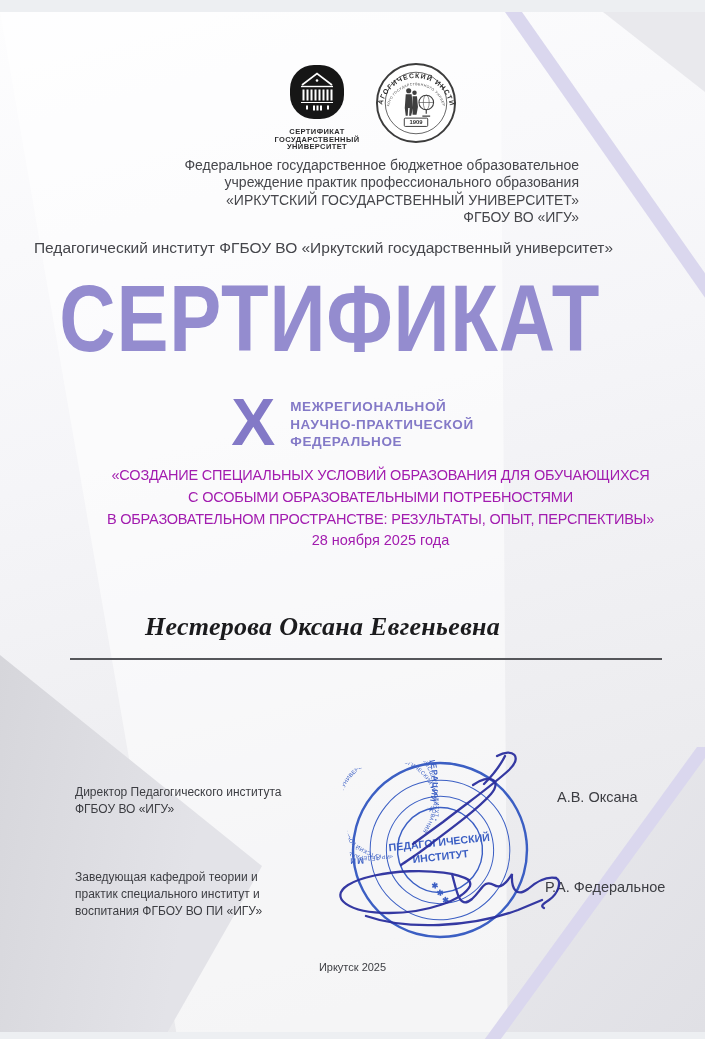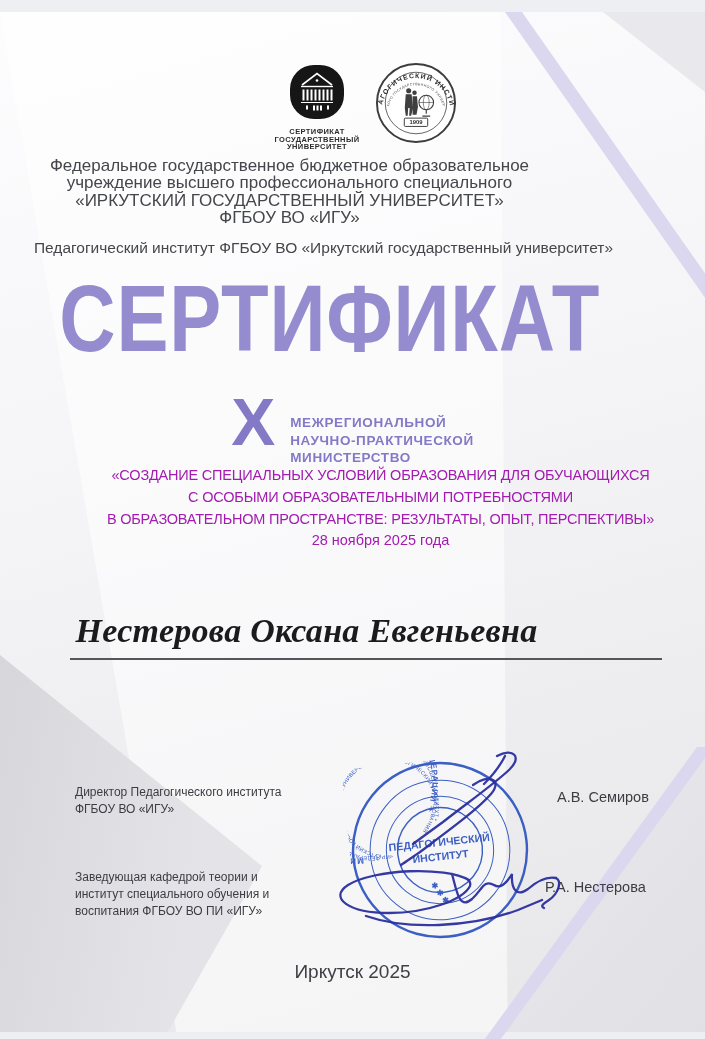--- a/index.html
+++ b/index.html
@@ -21,56 +21,56 @@
   .stripe-top{position:absolute;left:505px;top:12px;width:17px;height:330px;
               transform:skewX(35deg);transform-origin:top left;background:#dad7ee;}
   .stripe-bottom{position:absolute;left:697px;top:747px;width:16px;height:292px;
                  transform:skewX(-36deg);transform-origin:top left;background:#dad7ee;}
   
   .igu-logo{position:absolute;left:267px;top:64px;width:100px;text-align:center;}
   .igu-logo .lines{margin-top:4px;font-size:7.5px;line-height:7.6px;font-weight:bold;
                    letter-spacing:.4px;color:#2c2c2e;}
   .seal-svg{position:absolute;left:375px;top:62px;}
   
-  .org{position:absolute;left:0;top:157px;width:579px;text-align:center;
-       font-size:17px;line-height:17.3px;color:#45464b;}
+  .org{position:absolute;left:0;top:157px;width:579px;text-align:right;
+       font-size:14px;line-height:17.3px;color:#45464b;}
   .inst-line{position:absolute;left:0;top:239px;width:647px;text-align:center;
              font-size:15.5px;color:#45464b;}
   
   .cert-title{position:absolute;left:0;top:268px;width:649px;text-align:center;
               font-size:95px;line-height:100px;font-weight:bold;color:#948ccf;
               letter-spacing:1px;white-space:nowrap;}
   .cert-title span{display:inline-block;transform:scaleX(.82);transform-origin:center;}
   .cert-subtitle{position:absolute;left:0;top:374px;width:705px;text-align:center;
                  font-size:15px;color:#4b4c51;}
   
   .conf{position:absolute;left:0;top:396px;width:705px;display:flex;
         justify-content:center;align-items:flex-start;gap:15px;}
   .conf-x{font-size:66px;line-height:53px;font-weight:bold;color:#8379c7;}
   .conf-lines{text-align:left;font-size:13.5px;line-height:17.6px;font-weight:bold;
-              letter-spacing:.6px;color:#8379c7;padding-top:2px;margin-top:16px;}
+              letter-spacing:.6px;color:#8379c7;padding-top:2px;}
   
   .topic{position:absolute;left:0;top:465px;width:705px;text-align:center;
          font-size:14.5px;line-height:21.8px;font-weight:500;letter-spacing:-.2px;color:#a21caf;padding-left:28px;}
   .topic .date{font-weight:normal;letter-spacing:0;}
   
   .recipient{position:absolute;left:0;top:612px;width:613px;text-align:center;
              font-family:"Liberation Serif",serif;font-style:italic;font-weight:bold;
-             font-size:34px;color:#1b1b1d;letter-spacing:.3px;}
+             font-size:26px;color:#1b1b1d;letter-spacing:.3px;padding-left:16px;}
   .rule{position:absolute;left:70px;top:658px;width:592px;height:2px;background:#55565a;}
   
   .sig-label{position:absolute;left:75px;font-size:12px;line-height:16.8px;color:#3c3d42;}
   .sig-label-1{top:784px;} .sig-label-2{top:869px;}
   .sig-name{position:absolute;font-size:14.5px;color:#3c3d42;white-space:nowrap;}
   .sig-name-1{left:557px;top:789px;} .sig-name-2{left:545px;top:879px;}
   .stamp-svg{position:absolute;left:350px;top:760px;transform:rotate(-6deg);opacity:.93;}
   .ink-svg{position:absolute;left:0;top:0;pointer-events:none;}
   
   .footer{position:absolute;left:0;top:961px;width:705px;text-align:center;
-          font-size:19px;color:#3f4045;}
+          font-size:11px;color:#3f4045;}
 </style>
 </head>
 <body>
 
 <div class="page">
 
   <div class="cert-bg"></div>
   <div class="sheen"></div>
   <div class="corner-tr"></div>
   <div class="wedge-left"></div>
@@ -129,60 +129,60 @@
     <ellipse cx="52.5" cy="41.5" rx="3" ry="7.5" fill="none" stroke="#3f3f3f" stroke-width="0.6"></ellipse>
     <line x1="45" y1="41.5" x2="60" y2="41.5" stroke="#3f3f3f" stroke-width="0.6"></line>
     <path d="M52.5,49 v4 M48.5,55.5 h8" stroke="#3f3f3f" stroke-width="1.2" fill="none"></path>
 
     <rect x="30" y="57.5" width="24" height="8.5" rx="1" fill="#fff" stroke="#3c3c3c" stroke-width="1"></rect>
     <text x="42" y="64" text-anchor="middle" font-size="6" font-weight="bold" fill="#2d2d2d" font-family="Liberation Sans, sans-serif">1909</text>
   </svg>
 
   <div class="org">
     <div>Федеральное государственное бюджетное образовательное</div>
-    <div>учреждение высшего профессионального специального</div>
+    <div>учреждение практик профессионального образования</div>
     <div>«ИРКУТСКИЙ ГОСУДАРСТВЕННЫЙ УНИВЕРСИТЕТ»</div>
     <div>ФГБОУ ВО «ИГУ»</div>
   </div>
   <div class="inst-line">Педагогический институт ФГБОУ ВО «Иркутский государственный университет»</div>
 
   <div class="cert-title">
     <span>СЕРТИФИКАТ</span>
   </div>
 
   <div class="conf">
     <div class="conf-x">X</div>
     <div class="conf-lines">
       <div>МЕЖРЕГИОНАЛЬНОЙ</div>
       <div>НАУЧНО-ПРАКТИЧЕСКОЙ</div>
-      <div>МИНИСТЕРСТВО</div>
+      <div>ФЕДЕРАЛЬНОЕ</div>
     </div>
   </div>
 
   <div class="topic">
     <div>«СОЗДАНИЕ СПЕЦИАЛЬНЫХ УСЛОВИЙ ОБРАЗОВАНИЯ ДЛЯ ОБУЧАЮЩИХСЯ</div>
     <div>С ОСОБЫМИ ОБРАЗОВАТЕЛЬНЫМИ ПОТРЕБНОСТЯМИ</div>
     <div>В ОБРАЗОВАТЕЛЬНОМ ПРОСТРАНСТВЕ: РЕЗУЛЬТАТЫ, ОПЫТ, ПЕРСПЕКТИВЫ»</div>
     <div class="date">28 ноября 2025 года</div>
   </div>
 
   <div class="recipient">Нестерова Оксана Евгеньевна</div>
   <div class="rule"></div>
 
   <div class="sig-label sig-label-1">
     <div>Директор Педагогического института</div>
     <div>ФГБОУ ВО «ИГУ»</div>
   </div>
   <div class="sig-label sig-label-2">
     <div>Заведующая кафедрой теории и</div>
-    <div>институт специального обучения и</div>
+    <div>практик специального институт и</div>
     <div>воспитания ФГБОУ ВО ПИ «ИГУ»</div>
   </div>
-  <div class="sig-name sig-name-1">А.В. Семиров</div>
-  <div class="sig-name sig-name-2">Р.А. Нестерова</div>
+  <div class="sig-name sig-name-1">А.В. Оксана</div>
+  <div class="sig-name sig-name-2">Р.А. Федеральное</div>
 
   <svg class="stamp-svg" width="180" height="180" viewBox="0 0 178 178">
     <g stroke="#2e54c0" fill="none">
       <circle cx="89" cy="89" r="86" stroke-width="2.4"></circle>
       <circle cx="89" cy="89" r="69" stroke-width="1"></circle>
       <circle cx="89" cy="89" r="53" stroke-width="1"></circle>
       <circle cx="89" cy="89" r="42" stroke-width="1.4"></circle>
     </g>
     <defs>
       <path id="st-r76" d="M 13,89 a 76,76 0 1 1 0.1,0"></path>

